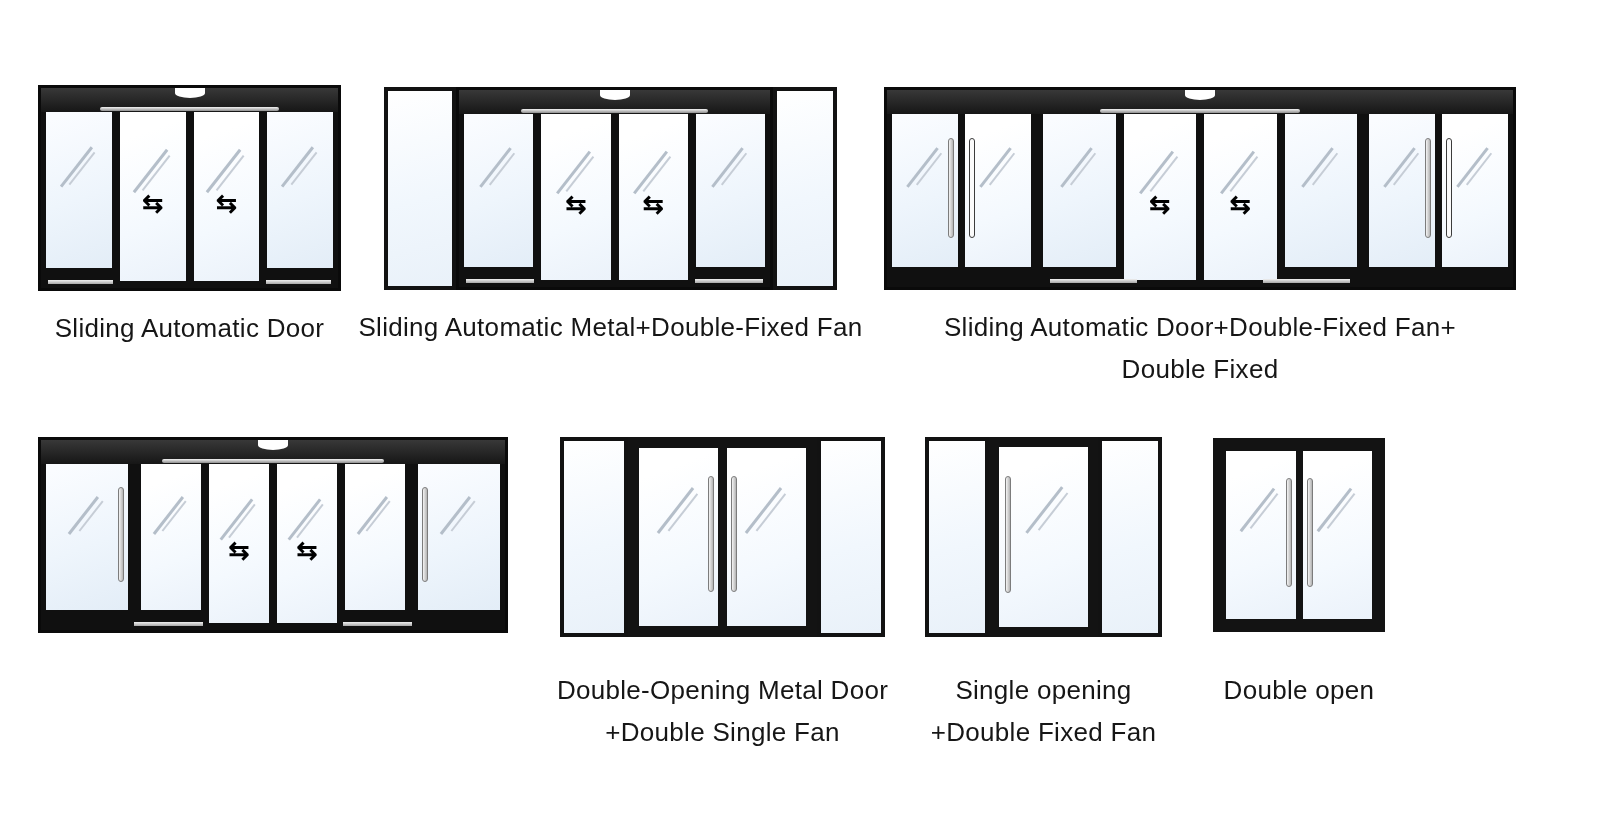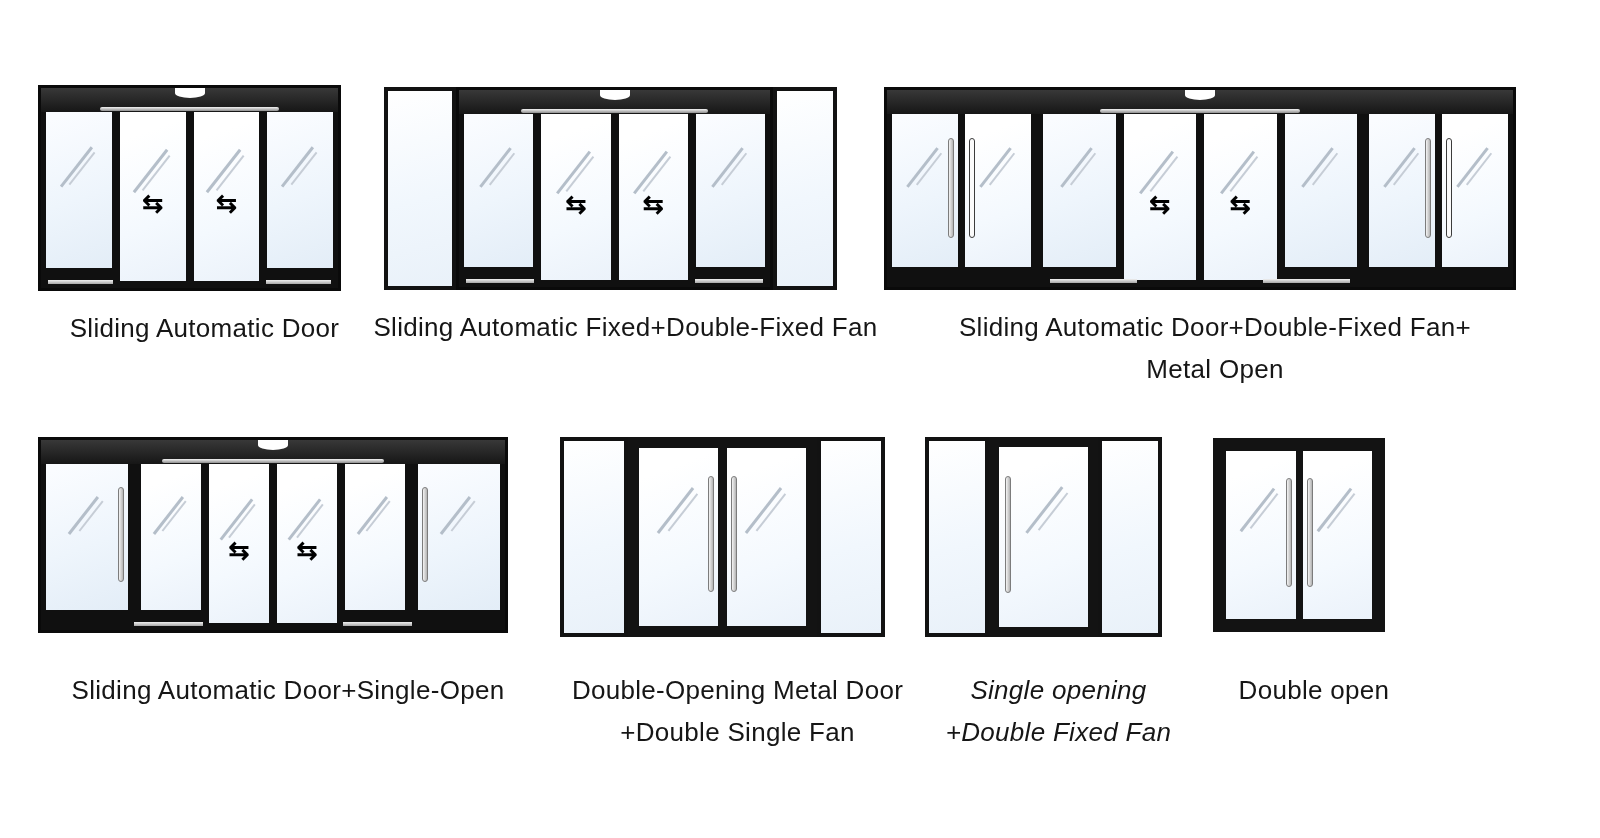--- a/index.html
+++ b/index.html
@@ -6,21 +6,21 @@
   html,body { background:#ffffff; }
   #canvas {
     position:relative; width:1600px; height:838px; background:#ffffff;
     font-family:"Liberation Sans", sans-serif; overflow:hidden;
   }
   .fig { position:absolute; }
   .art { position:relative; width:100%; }
   .caption {
     position:absolute; left:50%; transform:translateX(-50%);
     white-space:pre; text-align:center;
-    font-size:26px; line-height:1.62; color:#161616; letter-spacing:0.3px;margin-left:15px;
+    font-size:26px; line-height:1.62; color:#161616; letter-spacing:0.3px;
   }
 
   
   .sad {
     height:100%; display:flex; flex-direction:column;
     background:#101010; border:3px solid #0a0a0a; overflow:hidden;
   }
   .sad-header { position:relative; flex:none; height:24px;
     background:linear-gradient(180deg,#383838,#161616); }
   .sensor {
@@ -140,21 +140,21 @@
               <i class="glare"></i>
             </div>
         </div>
         <div class="sad-sill">
           <span class="strip l"></span>
           <span class="strip r"></span>
         </div>
       </div>
       <div class="fan" style="width:64px;"></div>
     </div>
-    <div class="caption" style="top:219px;">Sliding Automatic Fixed+Double-Fixed Fan</div>
+    <div class="caption" style="top:219px;">Sliding Automatic Metal+Double-Fixed Fan</div>
   </div>
 
   <div class="fig" style="left:884px; top:87px; width:632px;">
     <div class="art sad" style="height:203px;">
       <div class="sad-header">
         <span class="sensor"></span>
         <span class="rail" style="left:34%; right:34%;"></span>
       </div>
       <div class="body3">
         <div class="pair">
@@ -193,21 +193,21 @@
               <span class="handle hl outline"></span>
             </div>
         </div>
       </div>
       <div class="sad-sill">
         <span class="strip" style="left:26%; width:14%;"></span>
         <span class="strip" style="right:26%; width:14%;"></span>
       </div>
     </div>
     <div class="caption" style="top:219px;">Sliding Automatic Door+Double-Fixed Fan+
-Metal Open</div>
+Double Fixed</div>
   </div>
 
   <div class="fig" style="left:38px; top:437px; width:470px;">
     <div class="art sad" style="height:196px;">
       <div class="sad-header">
         <span class="sensor"></span>
         <span class="rail" style="left:26%; right:26%;"></span>
       </div>
       <div class="sad-body">
         <div class="panel tint open-leaf ml">
@@ -231,21 +231,20 @@
         <div class="panel tint open-leaf mr">
             <i class="glare"></i>
             <span class="handle hl"></span>
           </div>
       </div>
       <div class="sad-sill">
         <span class="strip" style="left:20%; width:15%;"></span>
         <span class="strip" style="right:20%; width:15%;"></span>
       </div>
     </div>
-    <div class="caption" style="top:232px;">Sliding Automatic Door+Single-Open</div>
   </div>
 
   <div class="fig" style="left:560px; top:437px; width:325px;">
     <div class="art assembly" style="height:200px;">
       <div class="fan" style="width:68px;"></div>
       <div class="metal" style="flex:1;">
         <div class="panel">
             <i class="glare"></i>
             <span class="handle hr"></span>
           </div>
@@ -264,21 +263,21 @@
     <div class="art assembly" style="height:200px;">
       <div class="fan" style="width:64px;"></div>
       <div class="metal" style="flex:1; border-width:10px;">
         <div class="panel">
             <i class="glare" style="left:42%;"></i>
             <span class="handle hl" style="left:6px;"></span>
           </div>
       </div>
       <div class="fan" style="width:64px;"></div>
     </div>
-    <div class="caption" style="top:232px;font-style:italic;">Single opening
+    <div class="caption" style="top:232px;">Single opening
 +Double Fixed Fan</div>
   </div>
 
   <div class="fig" style="left:1213px; top:438px; width:172px;">
     <div class="art metal" style="height:194px; border-width:13px; gap:7px;">
       <div class="panel">
           <i class="glare"></i>
           <span class="handle hr"></span>
         </div>
       <div class="panel">

